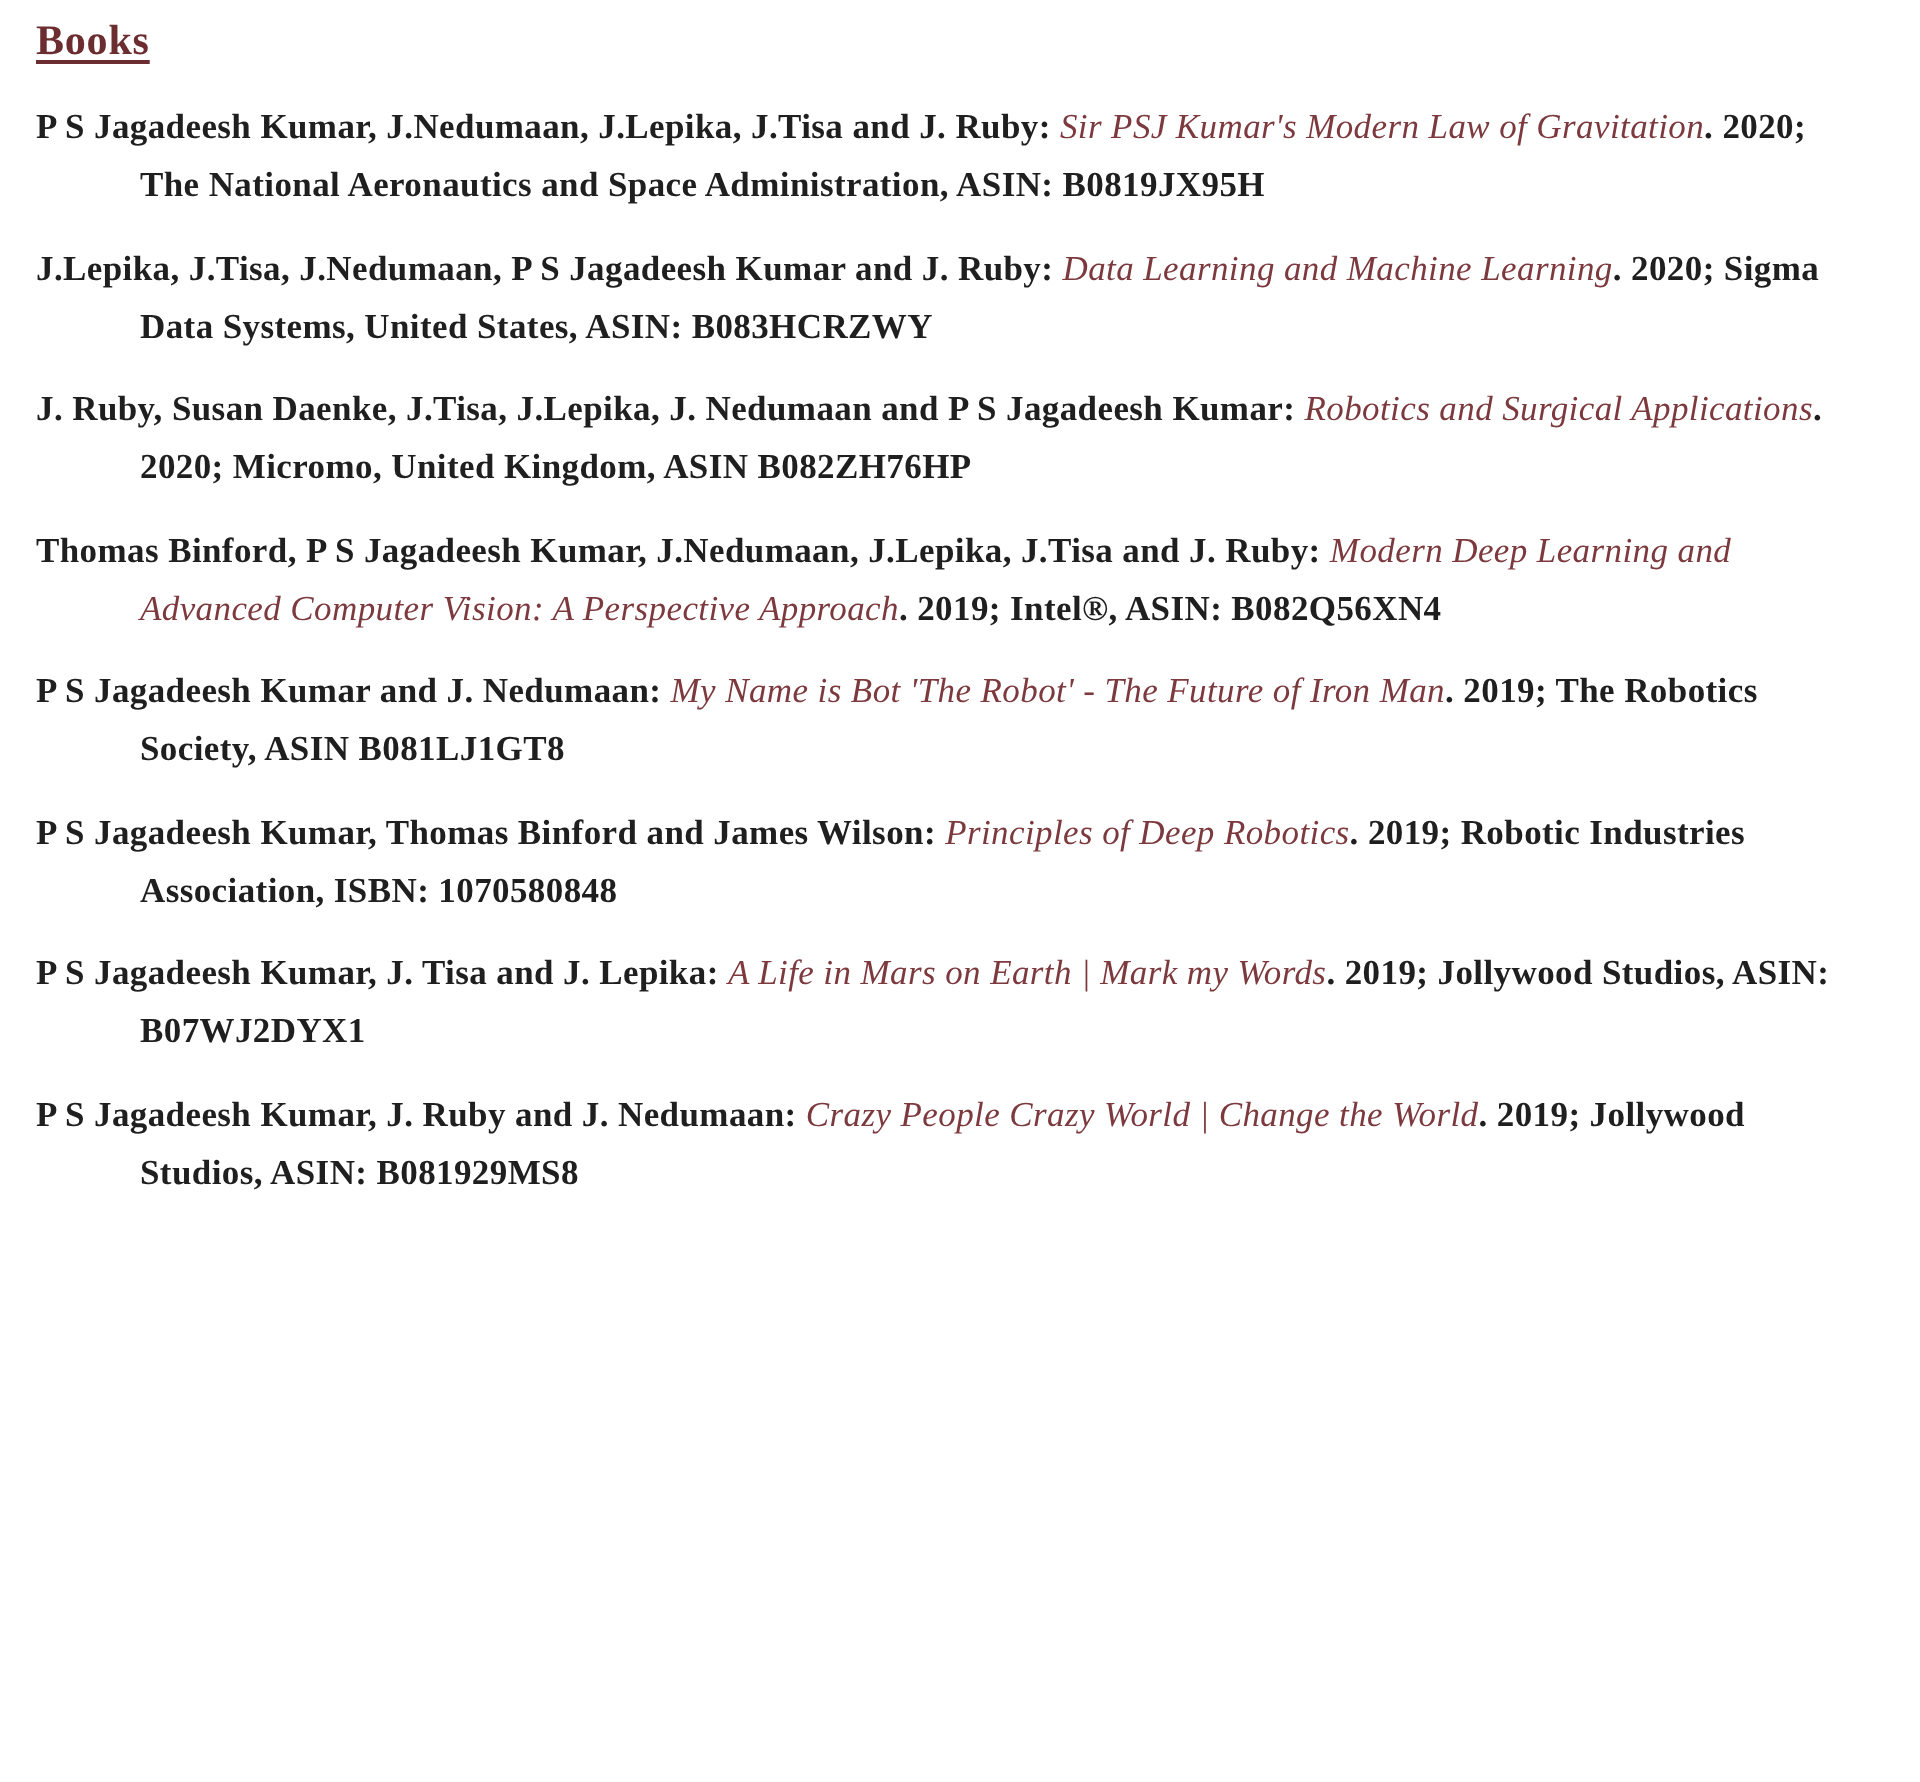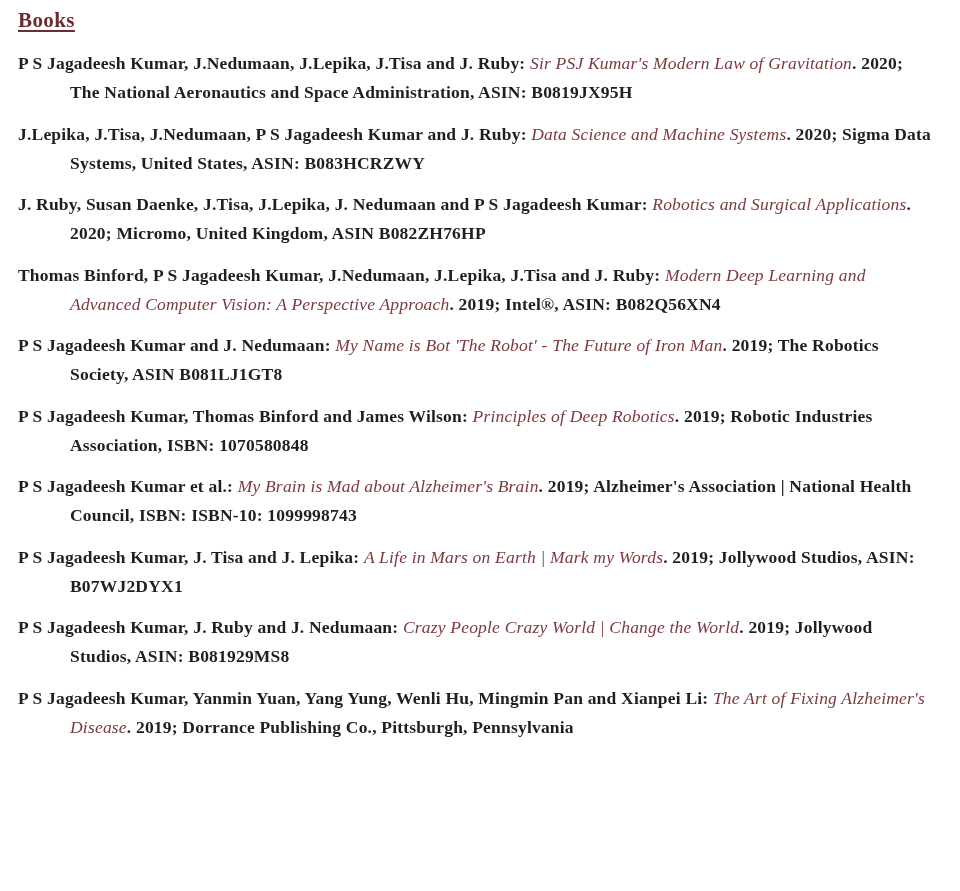--- a/index.html
+++ b/index.html
@@ -58,53 +58,47 @@
 
 <h1 class="page-heading">Books</h1>
 
 <div class="book-list">
 
   <div class="entry">
     <span class="authors">P S Jagadeesh Kumar, J.Nedumaan, J.Lepika, J.Tisa and J. Ruby:  </span><span class="title">Sir PSJ Kumar's Modern Law of Gravitation</span><span class="details">. 2020; The National Aeronautics and Space Administration, ASIN: B0819JX95H</span>
   </div>
 
   <div class="entry">
-    <span class="authors">J.Lepika, J.Tisa, J.Nedumaan, P S Jagadeesh Kumar and J. Ruby:  </span><span class="title">Data Science and Machine Systems</span><span class="details">. 2020; Sigma Data Systems, United States, ASIN: B083HCRZWY</span>
+    <span class="authors">J.Lepika, J.Tisa, J.Nedumaan, P S Jagadeesh Kumar and J. Ruby:  </span><span class="title">Data Learning and Machine Learning</span><span class="details">. 2020; Sigma Data Systems, United States, ASIN: B083HCRZWY</span>
   </div>
 
   <div class="entry">
     <span class="authors">J. Ruby, Susan Daenke, J.Tisa, J.Lepika, J. Nedumaan and P S Jagadeesh Kumar:  </span><span class="title">Robotics and Surgical Applications</span><span class="details">. 2020; Micromo, United Kingdom, ASIN B082ZH76HP</span>
   </div>
 
 
   <div class="entry">
     <span class="authors">Thomas Binford, P S Jagadeesh Kumar, J.Nedumaan, J.Lepika, J.Tisa and J. Ruby:  </span><span class="title">Modern Deep Learning and Advanced Computer Vision: A Perspective Approach</span><span class="details">. 2019; Intel®, ASIN: B082Q56XN4</span>
   </div>
 
   <div class="entry">
     <span class="authors">P S Jagadeesh Kumar and J. Nedumaan: </span><span class="title">My Name is Bot 'The Robot' - The Future of Iron Man</span><span class="details">. 2019; The Robotics Society, ASIN B081LJ1GT8</span>
   </div>
 
   <div class="entry">
     <span class="authors">P S Jagadeesh Kumar, Thomas Binford and James Wilson: </span><span class="title">Principles of Deep Robotics</span><span class="details">. 2019; Robotic Industries Association, ISBN: 1070580848</span>
   </div>
 
-  <div class="entry">
-    <span class="authors">P S Jagadeesh Kumar et al.: </span><span class="title">My Brain is Mad about Alzheimer's Brain</span><span class="details">. 2019; Alzheimer's Association | National Health Council, ISBN: ISBN-10: 1099998743</span>
-  </div>
 
   <div class="entry">
     <span class="authors">P S Jagadeesh Kumar, J. Tisa and J. Lepika: </span><span class="title">A Life in Mars on Earth | Mark my Words</span><span class="details">. 2019; Jollywood Studios, ASIN: B07WJ2DYX1</span>
   </div>
 
   <div class="entry">
     <span class="authors">P S Jagadeesh Kumar, J. Ruby and J. Nedumaan: </span><span class="title">Crazy People Crazy World | Change the World</span><span class="details">. 2019; Jollywood Studios, ASIN: B081929MS8</span>
   </div>
 
 
-  <div class="entry">
-    <span class="authors">P S Jagadeesh Kumar, Yanmin Yuan, Yang Yung, Wenli Hu, Mingmin Pan and Xianpei Li:  </span><span class="title">The Art of Fixing Alzheimer's Disease</span><span class="details">. 2019; Dorrance Publishing Co., Pittsburgh, Pennsylvania</span>
-  </div>
 
 </div>
 
 
 
 
 </body></html>

